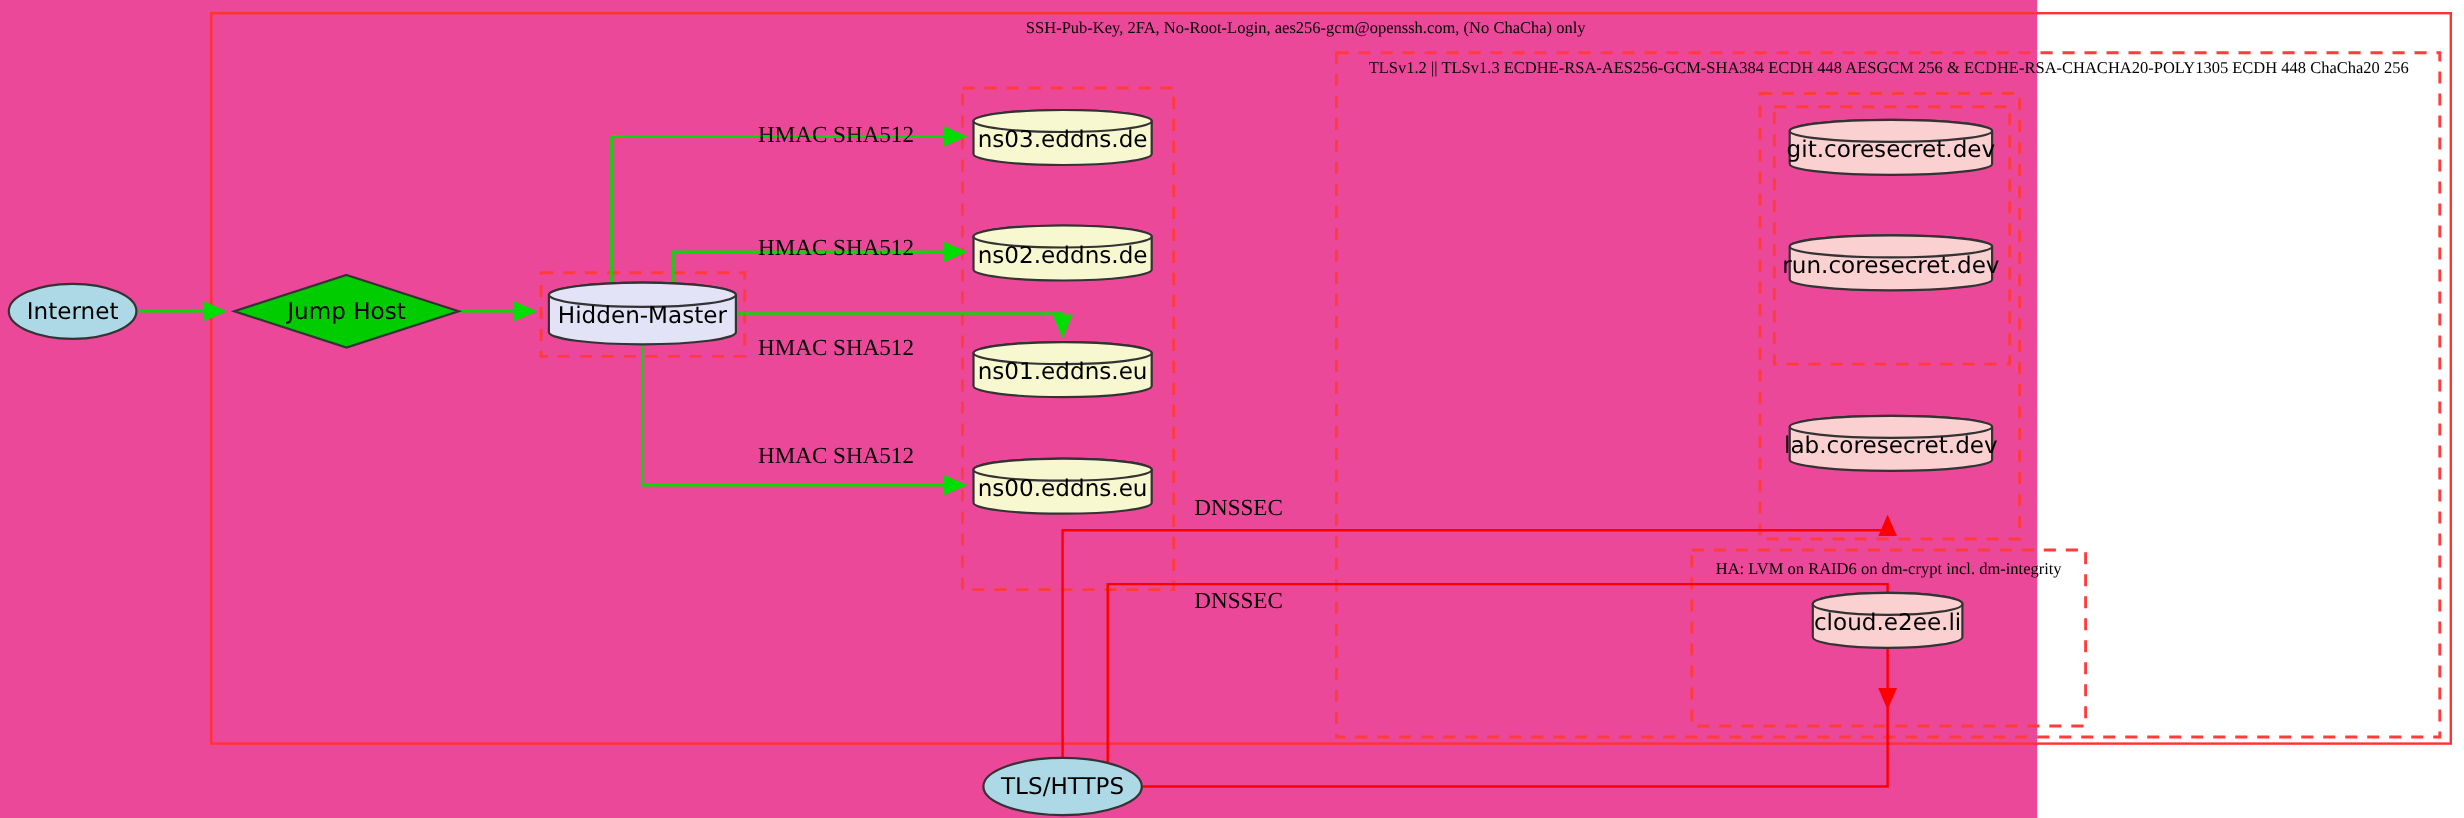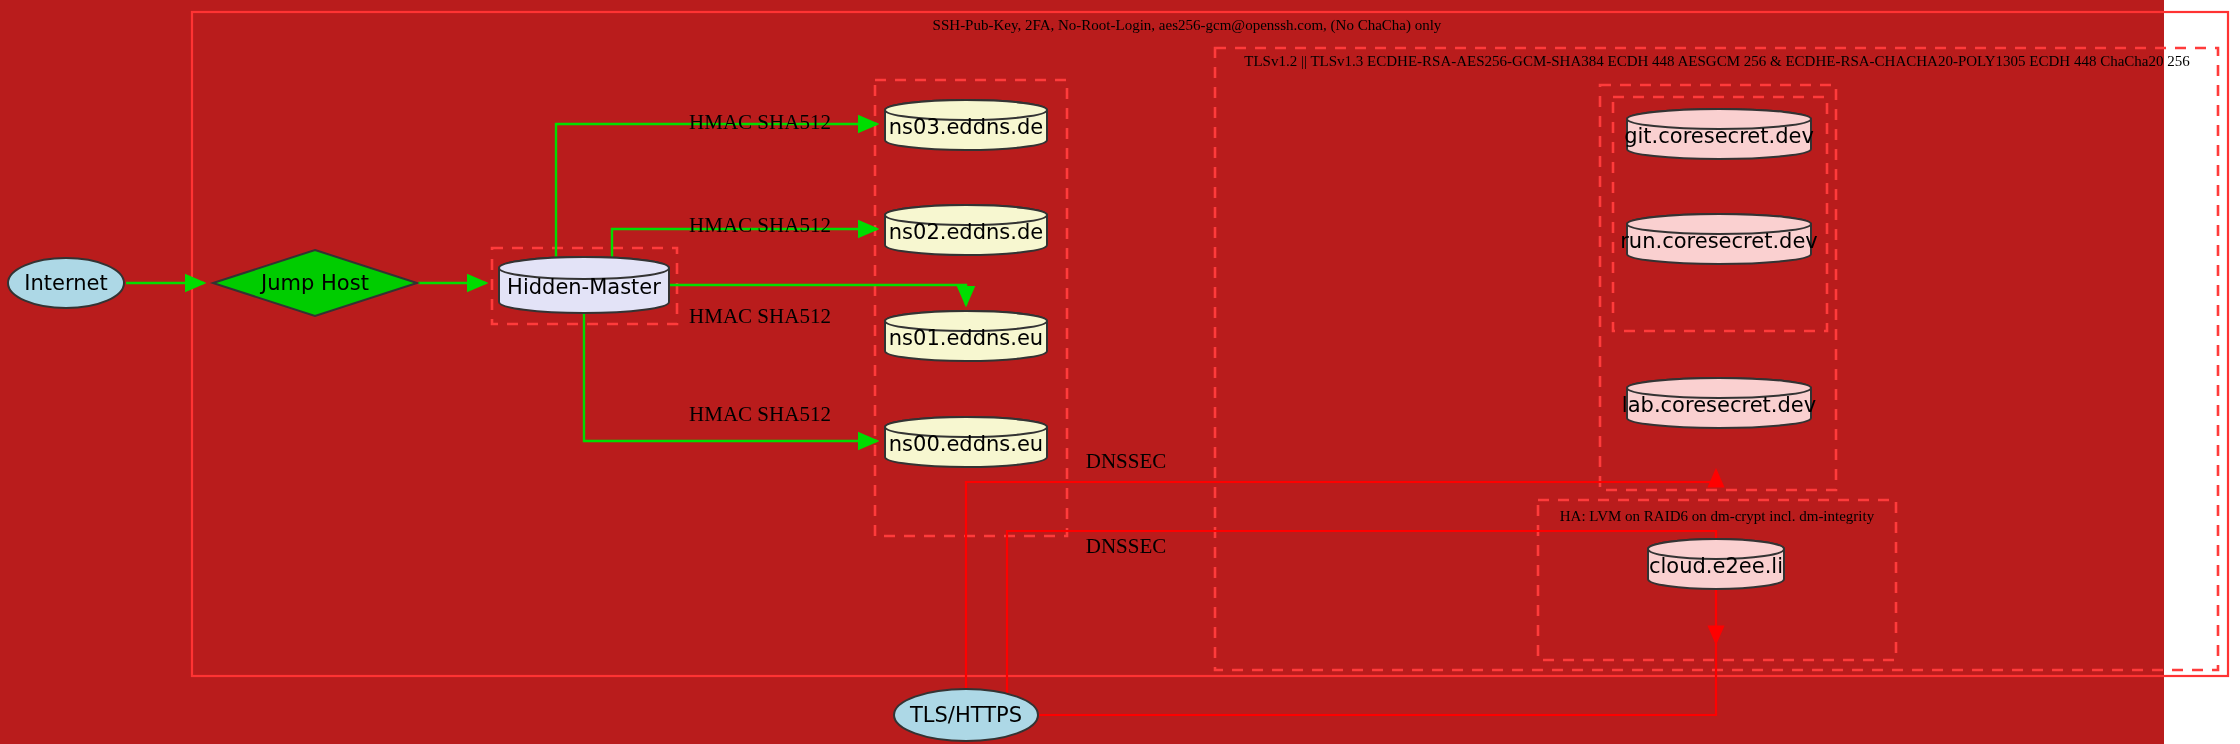--- a/index.html
+++ b/index.html
@@ -1,18 +1,18 @@
 <!DOCTYPE html>
 <html><head>
 <meta charset="utf-8">
 <style>
   html,body{margin:0;padding:0;background:#ffffff;}
   body{width:2240px;height:744px;overflow:hidden;
        font-family:"Liberation Sans",sans-serif;}
-  #stage{position:relative;width:2164px;height:744px;background:#b91c1c;}
+  #stage{position:relative;width:1852px;height:744px;background:#ec4899;}
   svg{position:absolute;top:0;left:0;width:2240px;height:744px;}
   .node-label{font-family:"DejaVu Sans","Liberation Sans",sans-serif;
               font-size:21px;fill:#000;text-anchor:middle;dominant-baseline:middle;}
   .edge-label{font-family:"Liberation Serif",serif;font-size:21px;fill:#000;
               text-anchor:middle;dominant-baseline:middle;}
   .cluster-label{font-family:"Liberation Serif",serif;font-size:15px;fill:#000;
                  text-anchor:middle;dominant-baseline:middle;}
   .edge-green{stroke:#00dd00;stroke-width:2.4;fill:none;}
   .edge-red{stroke:#ff0000;stroke-width:2.2;fill:none;}
   .cluster-solid{stroke:#ff3333;stroke-width:2.2;fill:none;}

